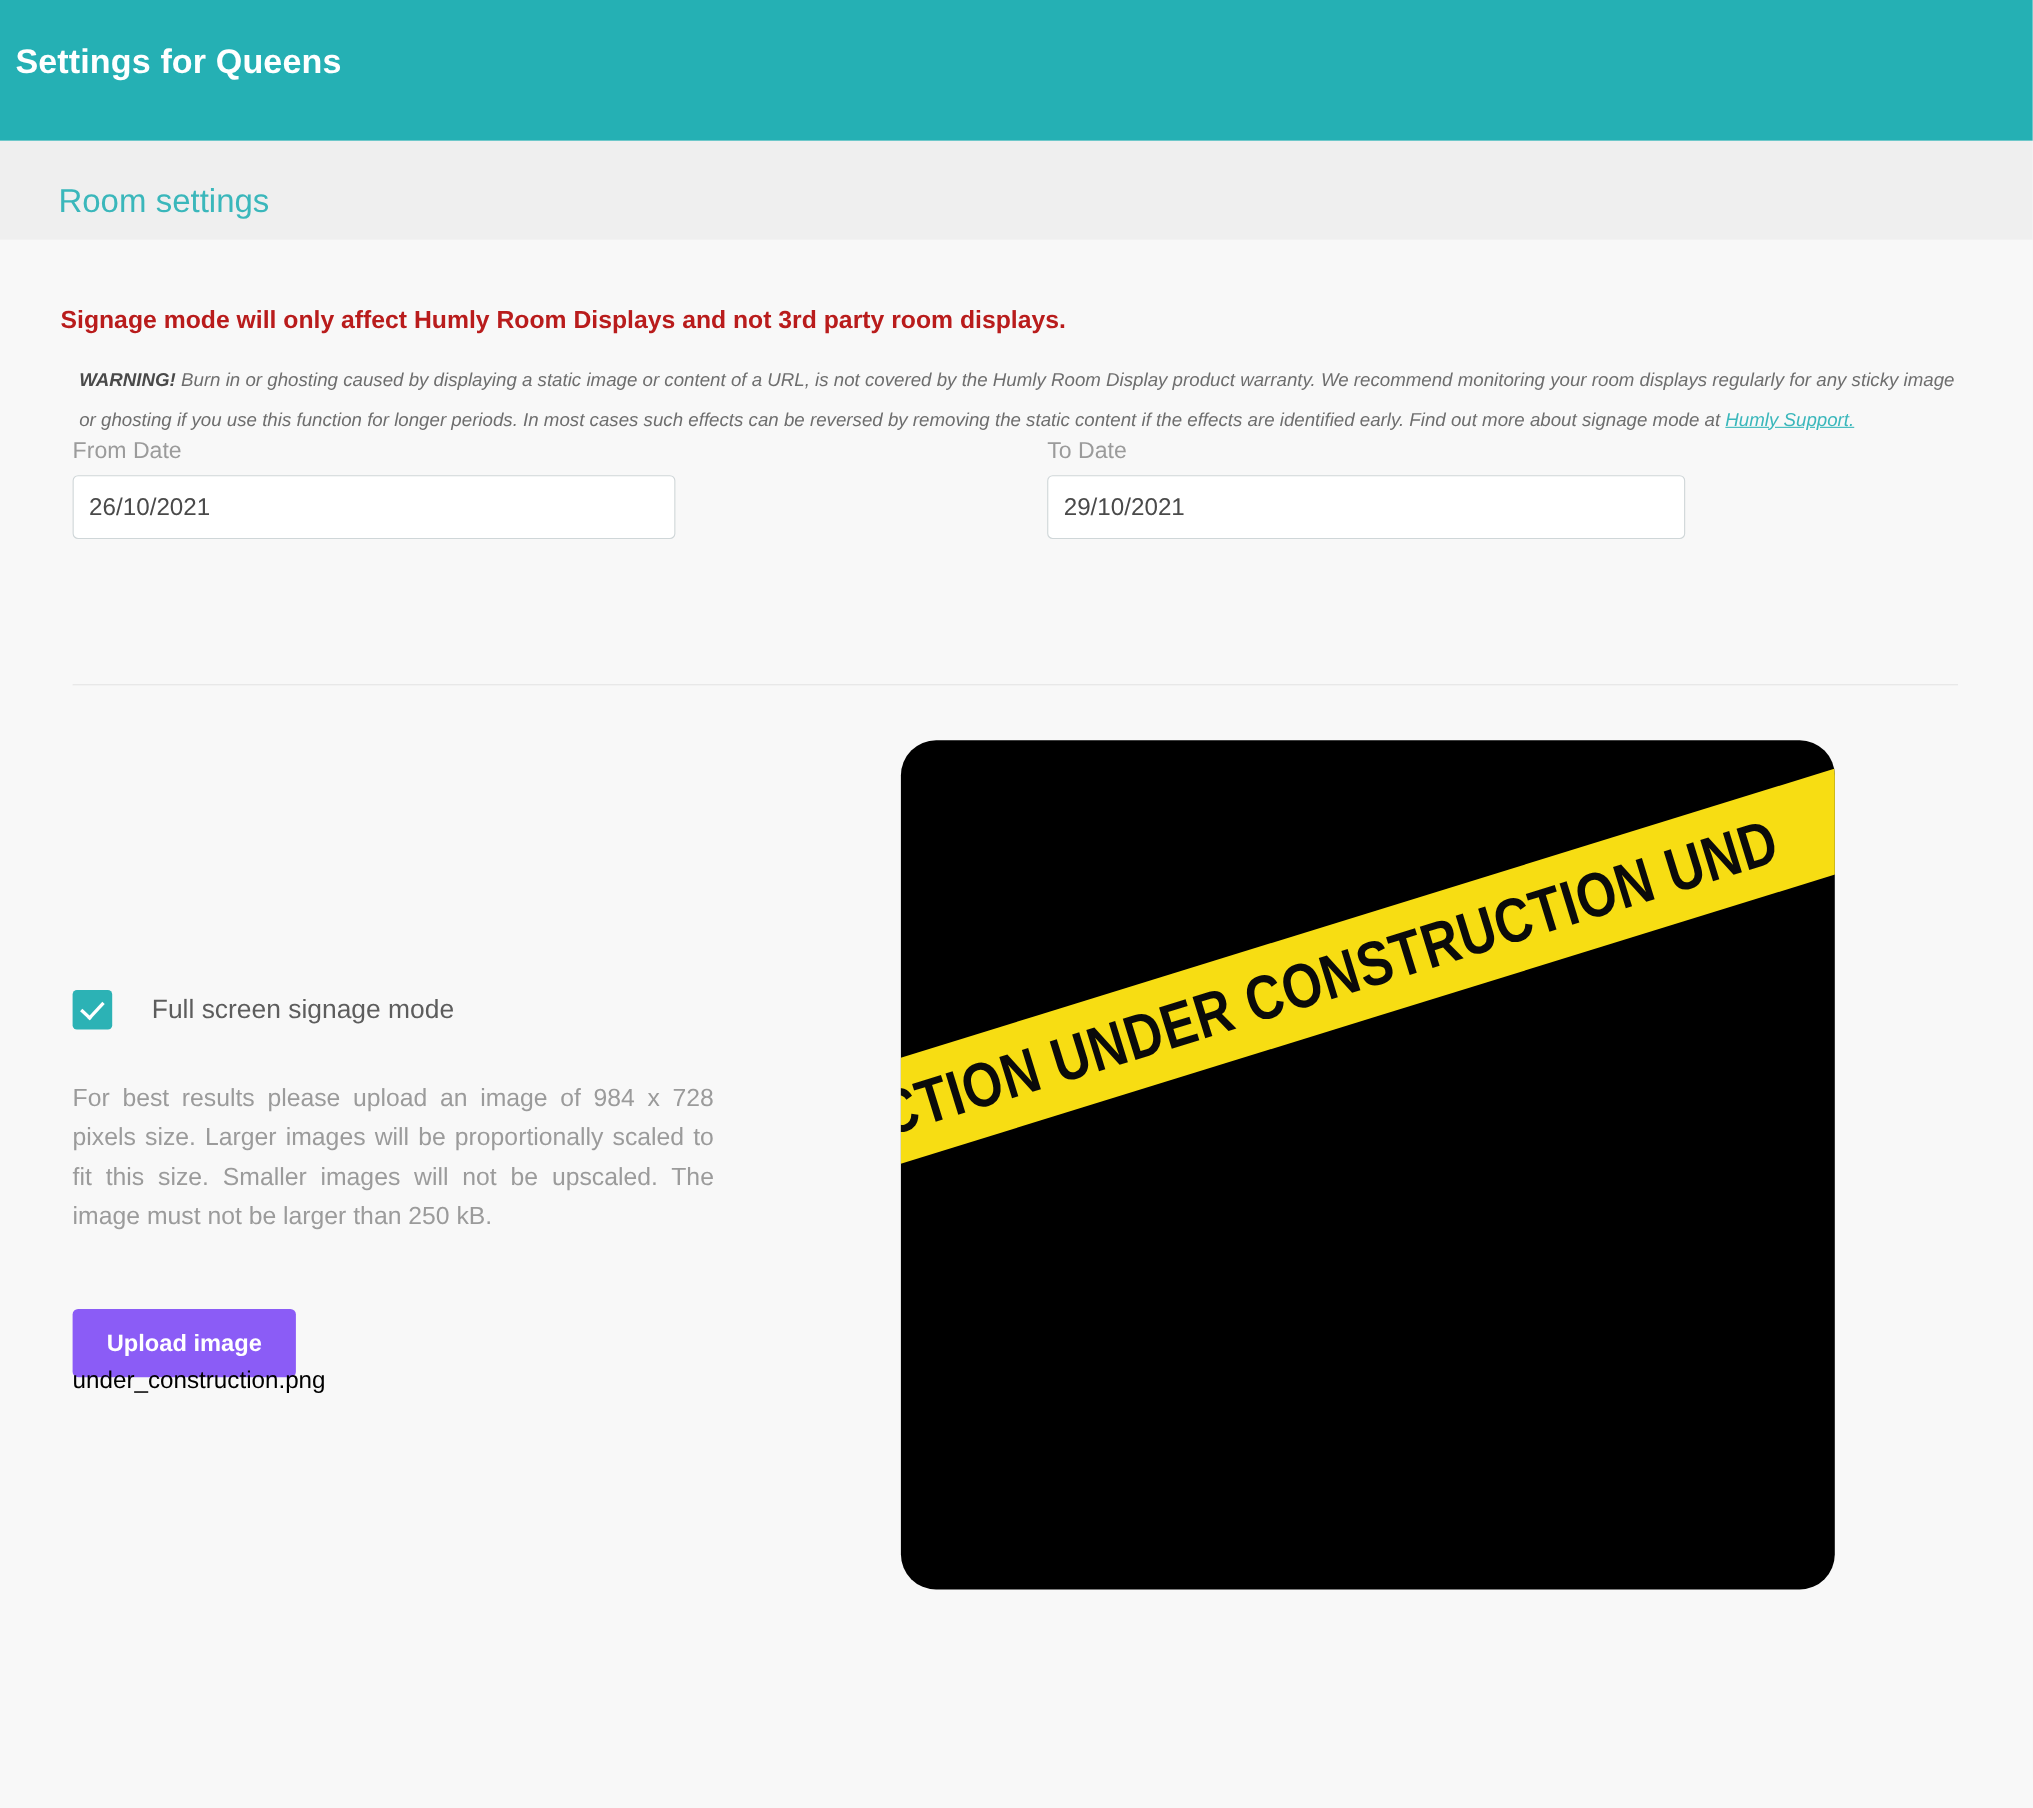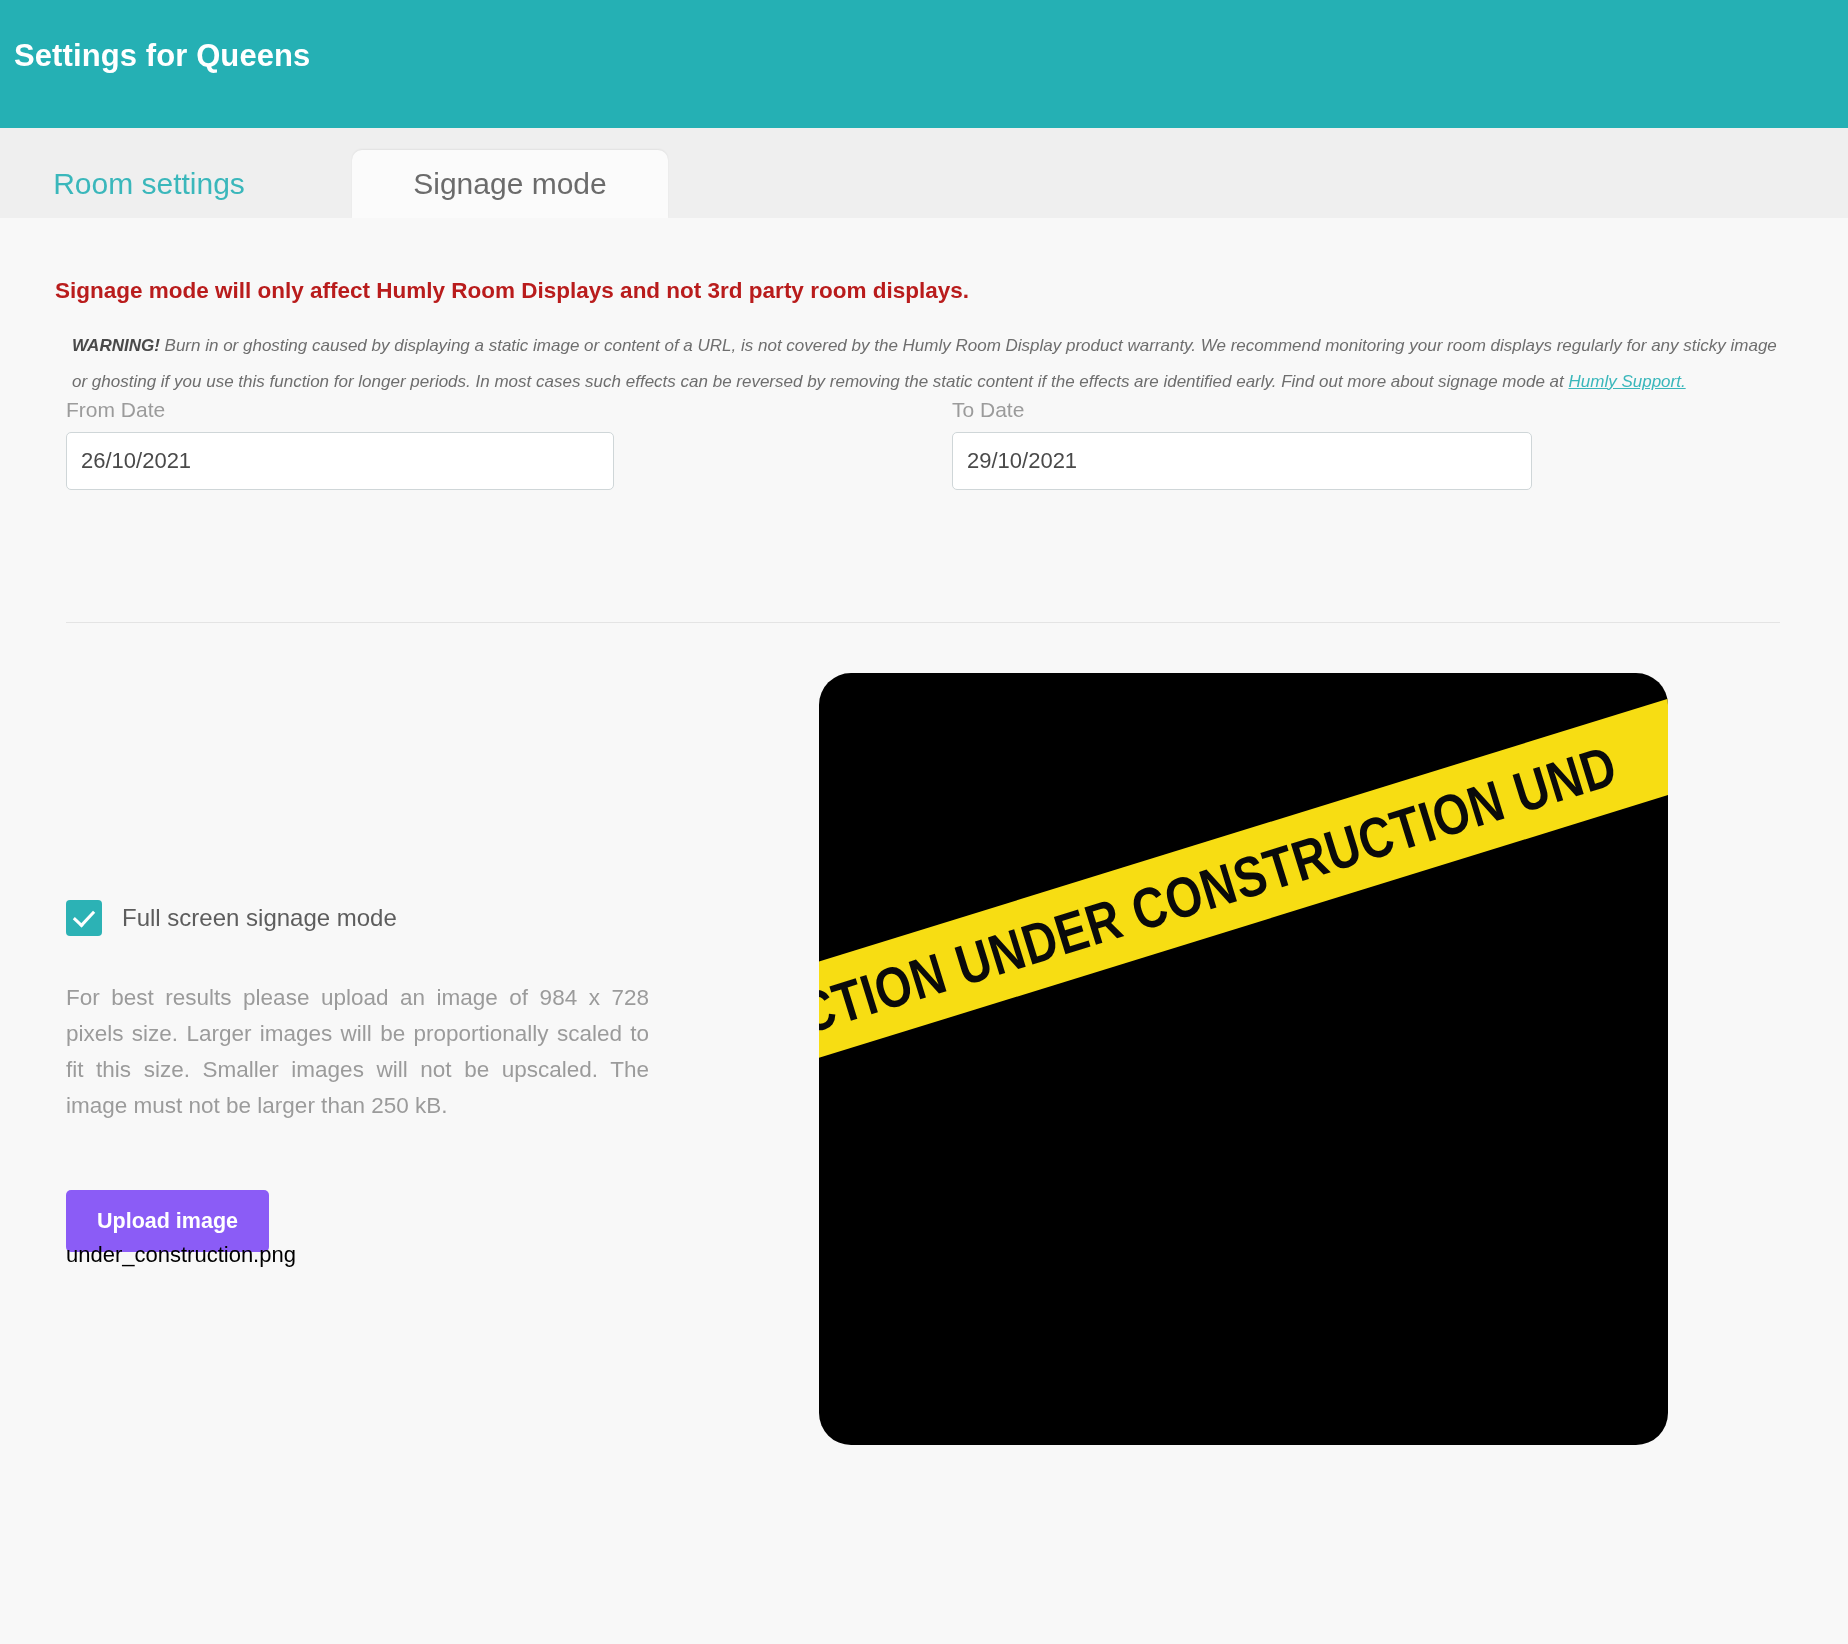--- a/index.html
+++ b/index.html
@@ -173,21 +173,21 @@
     position: absolute;
     left: 12px;
     top: 6px;
     width: 9px;
     height: 17px;
     border: solid #ffffff;
     border-width: 0 3.5px 3.5px 0;
     transform: rotate(43deg);
   }
   .checkbox-label {
-    margin-left: 20px;
+    margin-left: 36px;
     font-size: 24px;
     color: #5d5d5d;
     white-space: nowrap;
   }
 
   .help-text {
     position: absolute;
     left: 66px;
     top: 762px;
     width: 583px;
@@ -273,23 +273,20 @@
 <div id="app">
 
   <div class="header">
     <div class="header-title">Settings for Queens</div>
   </div>
 
   <div class="tabstrip">
     <div class="tab tab-inactive">
       <span>Room settings</span>
     </div>
-    <div class="tab tab-active">
-      <span>Signage mode</span>
-    </div>
   </div>
 
   <div class="content">
 
     <div class="lead-text">Signage mode will only affect Humly Room Displays and not 3rd party room displays.</div>
 
     <div class="warning-text"><b>WARNING!</b><span> Burn in or ghosting caused by displaying a static image or content of a URL, is not covered by the Humly Room Display product warranty. We recommend monitoring your room displays regularly for any sticky image or ghosting if you use this function for longer periods. In most cases such effects can be reversed by removing the static content if the effects are identified early. Find out more about signage mode at </span><a href="#">Humly Support.</a></div>
 
     <div class="field-label" id="from-label">From Date</div>
     <input class="date-input" id="from-input" type="text" value="26/10/2021" style="">

